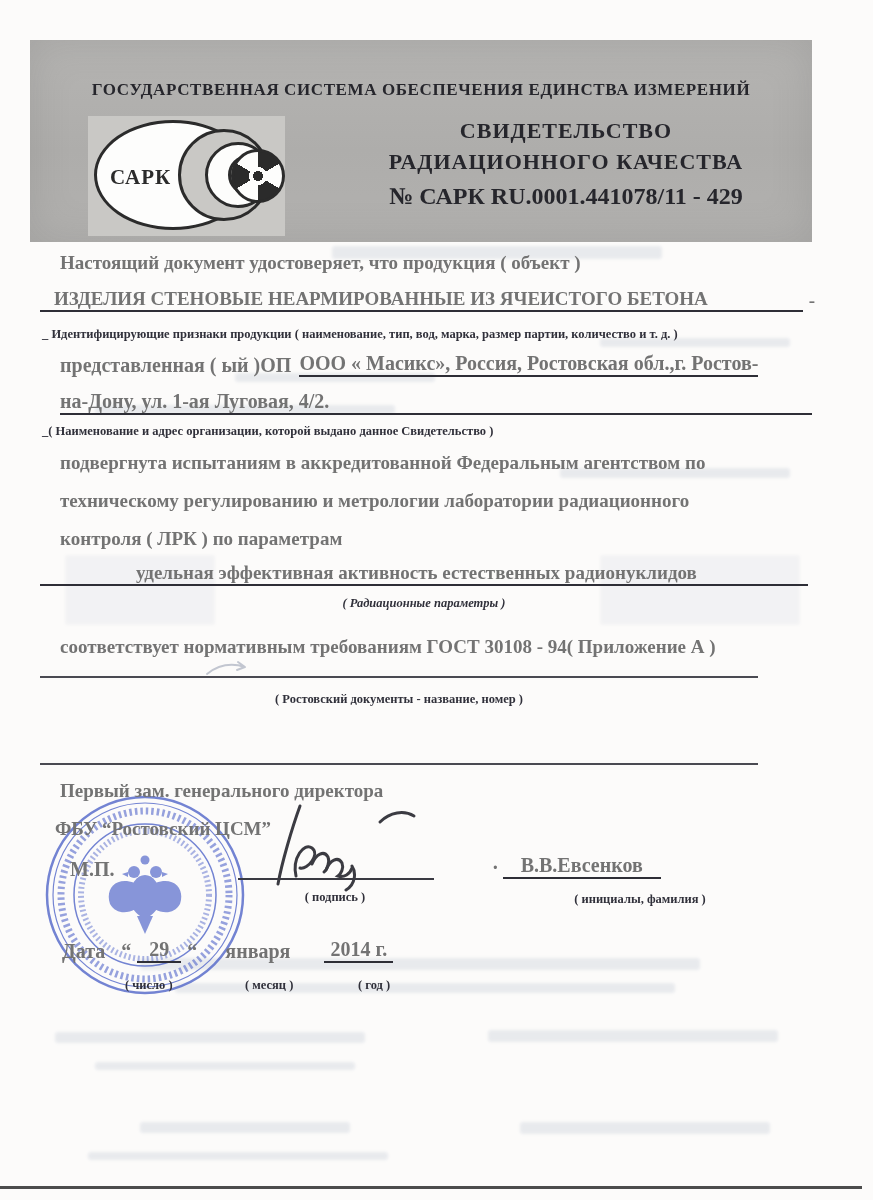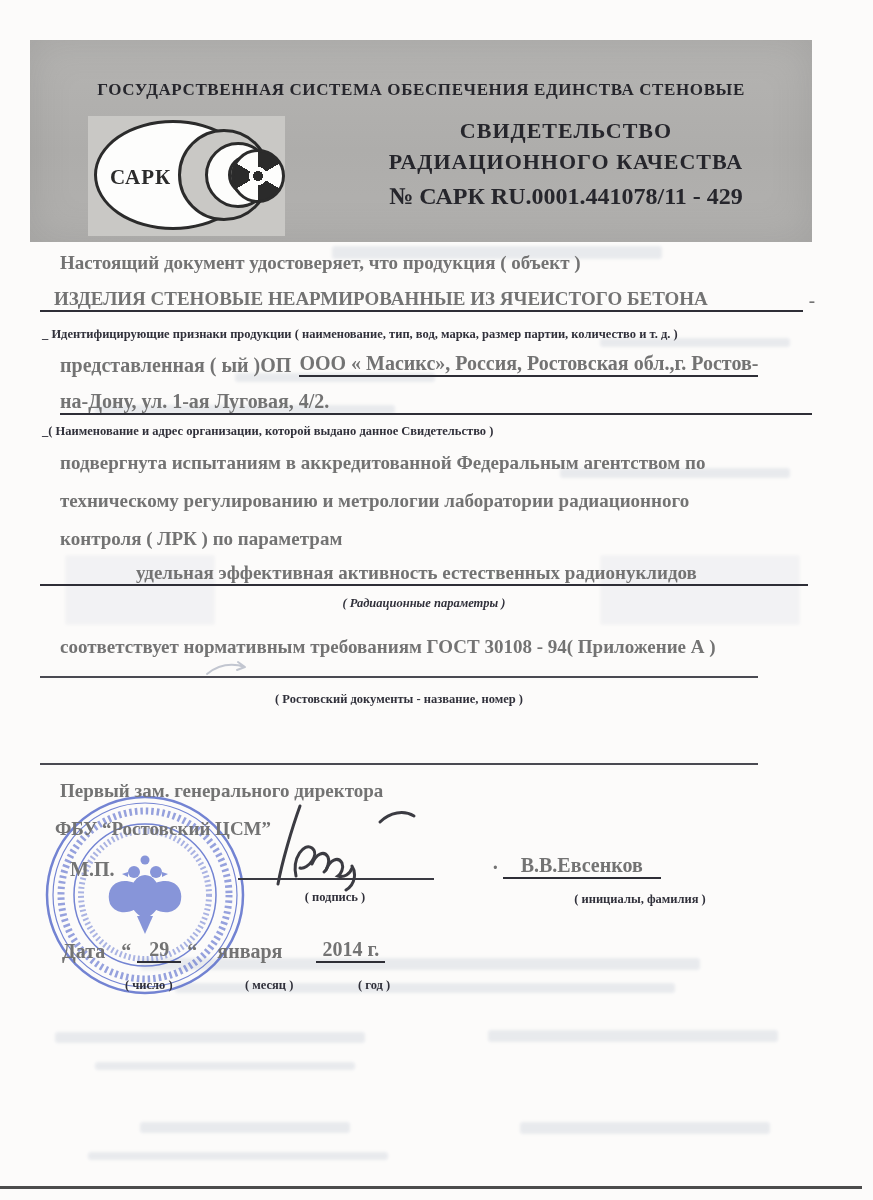--- a/index.html
+++ b/index.html
@@ -80,21 +80,21 @@
   <div class="bleed" style="left:140px;top:958px;width:560px;height:12px;"></div>
   <div class="bleed" style="left:175px;top:983px;width:500px;height:10px;"></div>
   <div class="bleed" style="left:55px;top:1032px;width:310px;height:11px;"></div>
   <div class="bleed" style="left:488px;top:1030px;width:290px;height:12px;"></div>
   <div class="bleed" style="left:95px;top:1062px;width:260px;height:8px;"></div>
   <div class="bleed" style="left:140px;top:1122px;width:210px;height:11px;"></div>
   <div class="bleed" style="left:520px;top:1122px;width:250px;height:12px;"></div>
   <div class="bleed" style="left:88px;top:1152px;width:300px;height:8px;"></div>
 
   <div class="header-box">
-    <div class="gsi-title">ГОСУДАРСТВЕННАЯ  СИСТЕМА  ОБЕСПЕЧЕНИЯ  ЕДИНСТВА  СТЕНОВЫЕ</div>
+    <div class="gsi-title">ГОСУДАРСТВЕННАЯ  СИСТЕМА  ОБЕСПЕЧЕНИЯ  ЕДИНСТВА  ИЗМЕРЕНИЙ</div>
 
     <div class="logo-panel">
       <div class="lg-bigc"></div>
       <div class="lg-bite1"></div>
       <div class="lg-smallc"></div>
       <div class="lg-bite2"></div>
       <div class="trefoil"></div>
       <span class="logo-text">САРК</span>
     </div>
 
@@ -190,21 +190,21 @@
     <span>·</span>
     <span class="ul" style="margin-left:4px;padding:0 18px;">В.В.Евсенков</span>
   </div>
   <div class="cap center" style="left:520px;top:892px;width:240px;">( инициалы, фамилия )</div>
 
   <div class="t sz20 row" style="left:62px;top:938px;">
     <span>Дата</span>
     <span style="margin-left:16px;">“</span>
     <span class="ul" style="margin-left:6px;padding:0 12px;">29</span>
     <span style="margin-left:6px;">“</span>
-    <span style="margin-left:20px;">января</span>
+    <span style="margin-left:28px;">января</span>
     <span class="ul" style="margin-left:34px;padding:0 6px;">2014 г.</span>
   </div>
   <div class="cap" style="left:125px;top:978px;">( число )</div>
   <div class="cap" style="left:245px;top:978px;">( месяц )</div>
   <div class="cap" style="left:358px;top:978px;">( год )</div>
 
   <div class="bottom-edge"></div>
 </div>
 
 </body></html>

